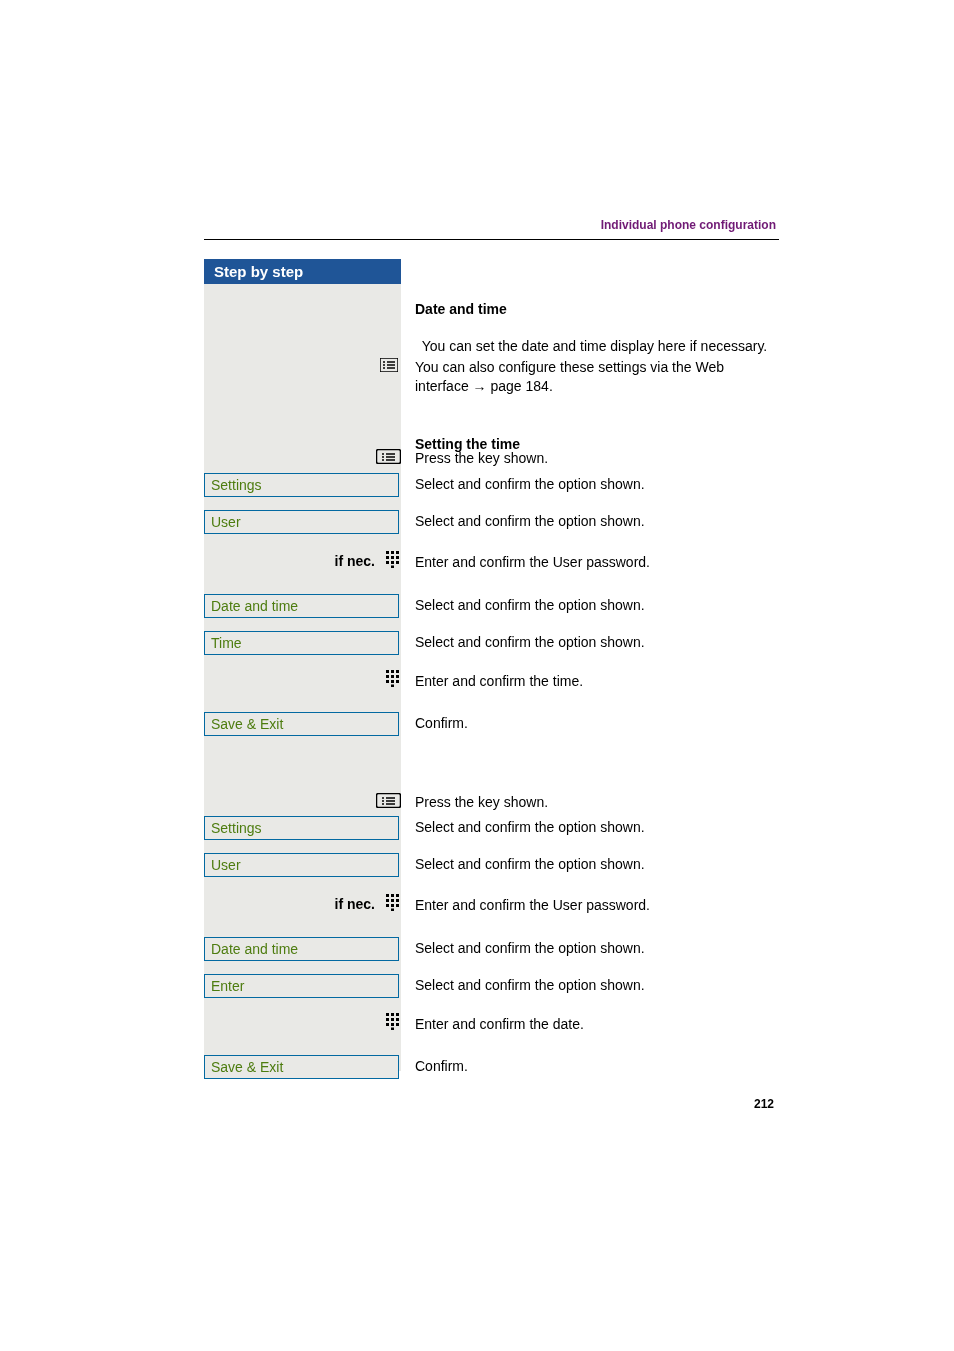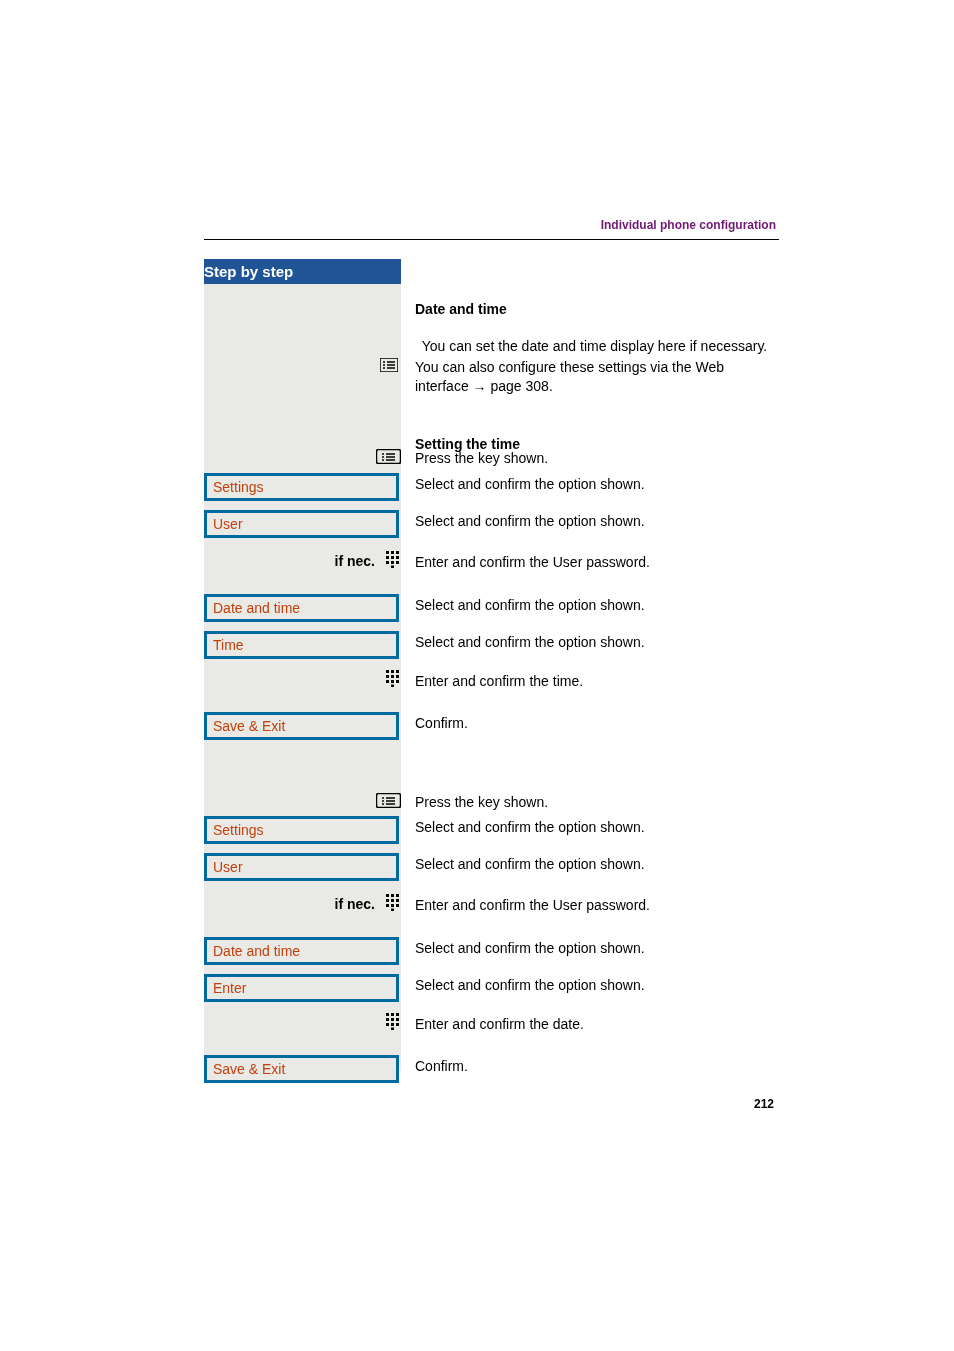--- a/index.html
+++ b/index.html
@@ -34,20 +34,21 @@
   .sidebar-header {
     position: absolute;
     top: 259px;
     left: 204px;
     width: 197px;
     height: 25px;
     background: #1f5597;
     color: #fff;
     font-size: 15px;
     font-weight: bold;
+    padding-left: 10px;
     line-height: 25px;
     box-sizing: border-box;
   }
   .sidebar-body {
     position: absolute;
     top: 284px;
     left: 204px;
     width: 197px;
     bottom: 280px;
     background: #e9e9e6;
@@ -68,27 +69,27 @@
   .body-text {
     font-size: 14px;
     color: #000;
     line-height: 1.35;
     font-family: Arial, Helvetica, sans-serif;
   }
   .menu-box {
     position: absolute;
     left: 204px;
     width: 195px;
-    border: 3px solid #0369a1;
+    border: 1px solid #0369a1;
     background: #e9e9e6;
     font-family: Arial, Helvetica, sans-serif;
     font-size: 14px;
     padding: 3px 6px;
     box-sizing: border-box;
-    color: #c2410c;
+    color: #4d7c0f;
   }
   .icon-box {
     position: absolute;
     left: 380px;
     width: 21px;
     text-align: right;
     color: #000;
   }
   .ifnec {
     position: absolute;
@@ -141,21 +142,21 @@
       <rect x="0" y="0" width="18" height="14" fill="none" stroke="#000" stroke-width="1.5"></rect>
       <line x1="3" y1="4" x2="5" y2="4" stroke="#000" stroke-width="1.5"></line>
       <line x1="7" y1="4" x2="15" y2="4" stroke="#000" stroke-width="1.5"></line>
       <line x1="3" y1="7" x2="5" y2="7" stroke="#000" stroke-width="1.5"></line>
       <line x1="7" y1="7" x2="15" y2="7" stroke="#000" stroke-width="1.5"></line>
       <line x1="3" y1="10" x2="5" y2="10" stroke="#000" stroke-width="1.5"></line>
       <line x1="7" y1="10" x2="15" y2="10" stroke="#000" stroke-width="1.5"></line>
     </svg>
   </div>
   <div class="right-text body-text" style="top:358px;">
-    <span>You can also configure these settings via the Web interface </span><span class="arrow">→</span><span> page 308.</span>
+    <span>You can also configure these settings via the Web interface </span><span class="arrow">→</span><span> page 184.</span>
   </div>
 
   <div class="right-text h2" style="top:416px;">Setting the time</div>
 
   <div class="icon-box" style="top:449px; left:376px; width:25px;">
     <svg width="25" height="15" viewBox="0 0 25 15">
       <rect x="0.5" y="0.5" width="24" height="14" rx="2" fill="none" stroke="#000" stroke-width="1.5"></rect>
       <line x1="6" y1="5" x2="8" y2="5" stroke="#000" stroke-width="1.5"></line>
       <line x1="10" y1="5" x2="19" y2="5" stroke="#000" stroke-width="1.5"></line>
       <line x1="6" y1="8" x2="8" y2="8" stroke="#000" stroke-width="1.5"></line>

